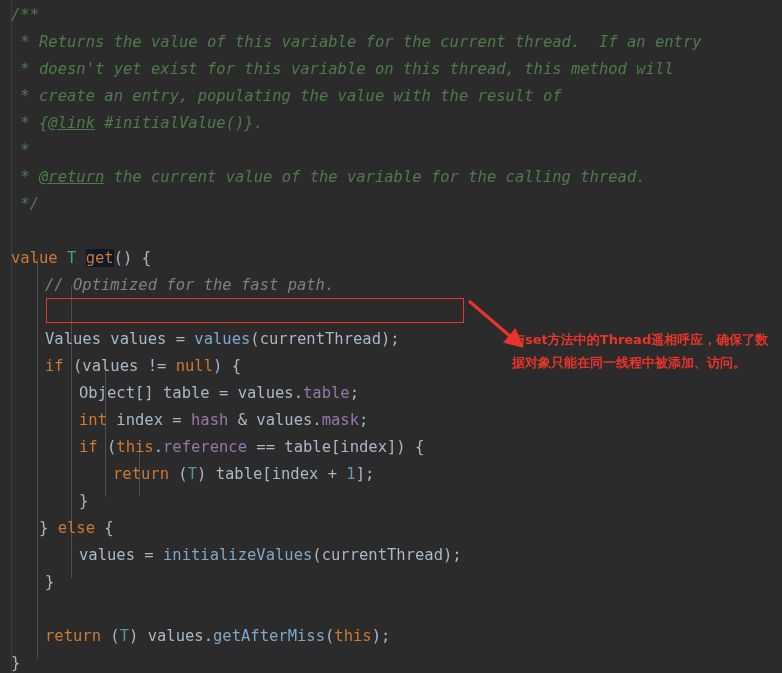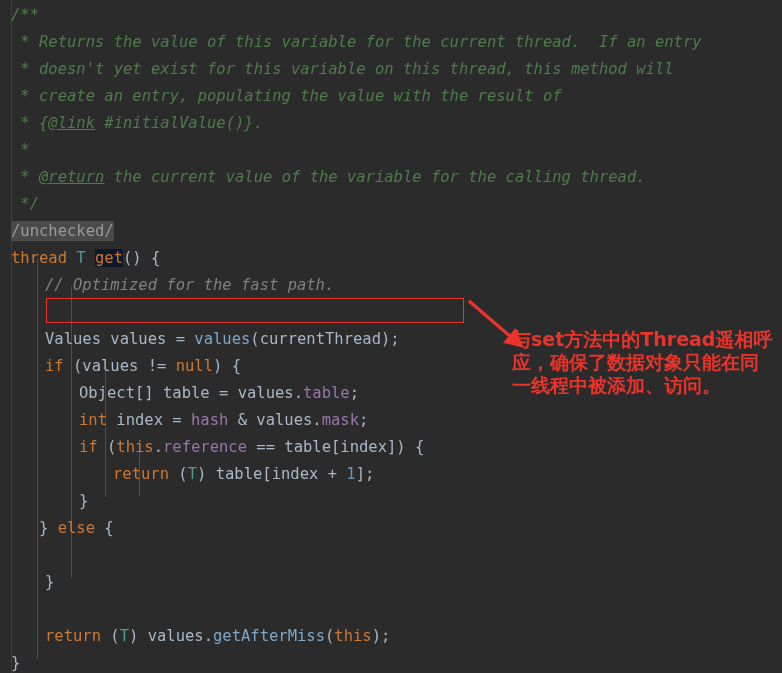--- a/index.html
+++ b/index.html
@@ -90,21 +90,21 @@
     pointer-events: none;
   }
   .arrow-svg {
     position: absolute;
     pointer-events: none;
   }
   .note {
     position: absolute;
     color: #e8342a;
     font-family: "DejaVu Sans", "Liberation Sans", sans-serif;
-    font-size: 19px;
+    font-size: 13px;
     line-height: 23px;
     font-weight: 600;
     width: 262px;
     white-space: normal;
     word-break: break-all;
   }
 </style>
 </head>
 <body>
 
@@ -121,31 +121,31 @@
 
   <div class="code-layer" id="code-layer">
       <div class="line" style="top: 2px; left: 11px;"><span class="cmt">/**</span></div>
       <div class="line" style="top: 56px; left: 11px;"><span class="cmt"> * doesn't yet exist for this variable on this thread, this method will</span></div>
       <div class="line" style="top: 29px; left: 11px;"><span class="cmt"> * Returns the value of this variable for the current thread.  If an entry</span></div>
       <div class="line" style="top: 83px; left: 11px;"><span class="cmt"> * create an entry, populating the value with the result of</span></div>
       <div class="line" style="top: 110px; left: 11px;"><span class="cmt"> * {</span><span class="cmt-tag">@link</span><span class="cmt"> #initialValue()}.</span></div>
       <div class="line" style="top: 137px; left: 11px;"><span class="cmt"> *</span></div>
       <div class="line" style="top: 164px; left: 11px;"><span class="cmt"> * </span><span class="cmt-tag">@return</span><span class="cmt"> the current value of the variable for the calling thread.</span></div>
       <div class="line" style="top: 191px; left: 11px;"><span class="cmt"> */</span></div>
-      <div class="line" style="top: 218px; left: 11px;"><span class="anno-line hl-sel">/unchecked/</span></div>
-      <div class="line" style="top: 245px; left: 11px;"><span class="kw">thread</span><span class="plain"> </span><span class="tparam">T</span><span class="plain"> </span><span class="kw hl-ident">get</span><span class="pun">() {</span></div>
+      <div class="line" style="top: 245px; left: 11px;"><span class="kw">value</span><span class="plain"> </span><span class="tparam">T</span><span class="plain"> </span><span class="kw hl-ident">get</span><span class="pun">() {</span></div>
       <div class="line" style="top: 272px; left: 45px;"><span class="lcmt">// Optimized for the fast path.</span></div>
       <div class="line" style="top: 326px; left: 45px;"><span class="typ">Values</span><span class="plain"> values </span><span class="pun">= </span><span class="mth">values</span><span class="pun">(currentThread)</span><span class="pun">;</span></div>
       <div class="line" style="top: 353px; left: 45px;"><span class="kw">if</span><span class="pun"> (values </span><span class="pun">!= </span><span class="kw">null</span><span class="pun">) {</span></div>
       <div class="line" style="top: 380px; left: 79px;"><span class="typ">Object</span><span class="pun">[] table </span><span class="pun">= </span><span class="plain">values</span><span class="pun">.</span><span class="fld">table</span><span class="pun">;</span></div>
       <div class="line" style="top: 407px; left: 79px;"><span class="kw">int</span><span class="plain"> index </span><span class="pun">= </span><span class="fld">hash</span><span class="pun"> &amp; </span><span class="plain">values</span><span class="pun">.</span><span class="fld">mask</span><span class="pun">;</span></div>
       <div class="line" style="top: 434px; left: 79px;"><span class="kw">if</span><span class="pun"> (</span><span class="kw">this</span><span class="pun">.</span><span class="fld">reference</span><span class="pun"> == </span><span class="plain">table[index])</span><span class="pun"> {</span></div>
       <div class="line" style="top: 461px; left: 113px;"><span class="kw">return</span><span class="pun"> (</span><span class="tparam">T</span><span class="plain">) table[index </span><span class="pun">+ </span><span class="num">1</span><span class="plain">]</span><span class="pun">;</span></div>
       <div class="line" style="top: 488px; left: 79px;"><span class="pun">}</span></div>
       <div class="line" style="top: 515px; left: 39px;"><span class="pun">} </span><span class="kw">else</span><span class="pun"> {</span></div>
+      <div class="line" style="top: 542px; left: 79px;"><span class="plain">values </span><span class="pun">= </span><span class="mth">initializeValues</span><span class="pun">(currentThread)</span><span class="pun">;</span></div>
       <div class="line" style="top: 569px; left: 45px;"><span class="pun">}</span></div>
       <div class="line" style="top: 596px; left: 11px;"><span class="plain"></span></div>
       <div class="line" style="top: 623px; left: 45px;"><span class="kw">return</span><span class="pun"> (</span><span class="tparam">T</span><span class="pun">) </span><span class="plain">values</span><span class="pun">.</span><span class="mth">getAfterMiss</span><span class="pun">(</span><span class="kw">this</span><span class="pun">)</span><span class="pun">;</span></div>
       <div class="line" style="top: 650px; left: 11px;"><span class="pun">}</span></div>
     </div>
 
   <div class="red-box" id="red-box" style="left: 46px; top: 298px; width: 418px; height: 25px; border-color: rgb(232, 52, 42);"></div>
 
   <svg class="arrow-svg" id="arrow-svg" width="782" height="673" style="left:0;top:0">
     <defs>

